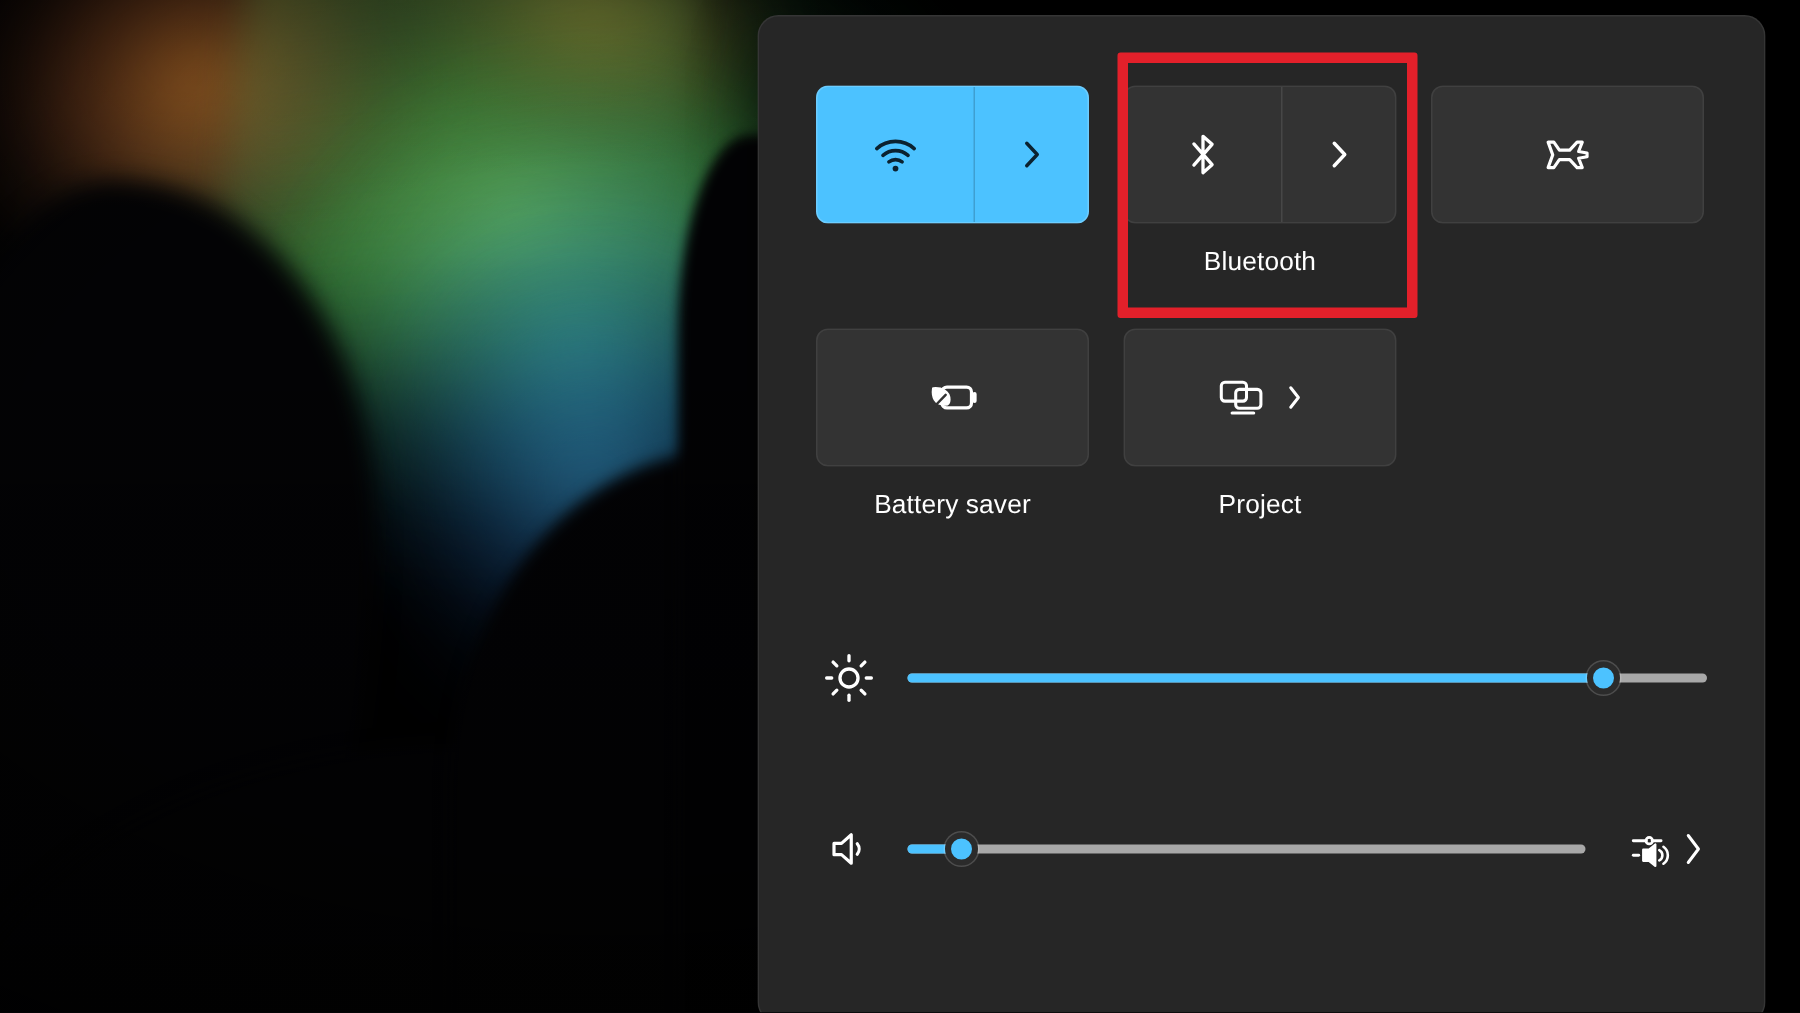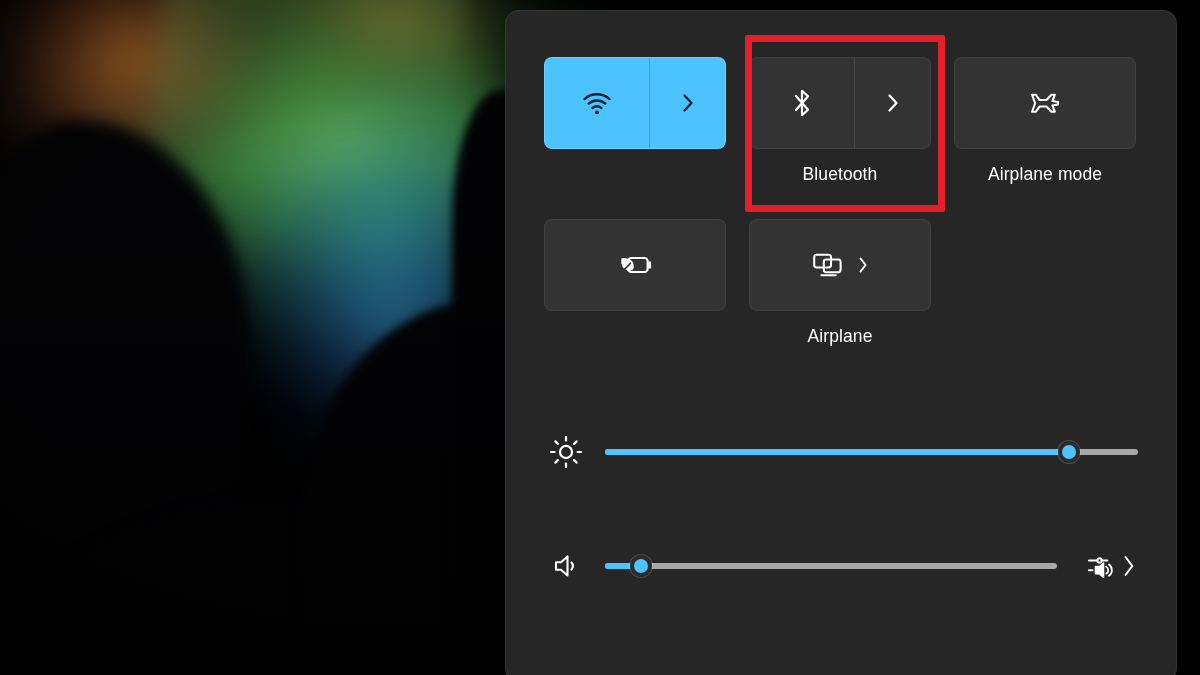--- a/index.html
+++ b/index.html
@@ -338,52 +338,52 @@
       </div>
 
       <div class="tile-cell">
         <div class="tile single">
           <svg class="icn" width="36" height="32" viewBox="0 0 28 26">
             <path d="M3.5 6.3 L6.6 6.3 L9.6 10.6 L15.2 10.6 L19.2 6.3 L22 6.3 L20 11.4
                      L24.6 12.2 L24.6 14.2 L20 15 L22 20.1 L19.2 20.1 L15.2 15.8
                      L9.6 15.8 L6.6 20.1 L3.5 20.1 L6 13.2 Z" class="icn-light" stroke-width="1.7" stroke-linejoin="round" stroke-linecap="round"></path>
           </svg>
         </div>
-        <div class="tile-label">Airplane mode</div>
       </div>
 
       <div class="row-gap"></div>
       <div class="row-gap"></div>
       <div class="row-gap"></div>
 
       <div class="tile-cell">
         <div class="tile single">
           <svg class="icn" width="38" height="28" viewBox="0 0 30 22">
             <rect x="9.5" y="5.5" width="15.5" height="11" rx="2.6" class="icn-light" stroke-width="1.7"></rect>
             <path d="M26.6 9.2 L26.6 12.8" class="icn-light" stroke-width="2.2" stroke-linecap="round"></path>
             <path d="M11.5 14.8 C5.4 14.8 4.2 10.4 4.8 6.2 C9.2 5.8 13.4 7.4 13.4 12.2
                      C13.4 13.6 12.7 14.8 11.5 14.8 Z" fill="#ffffff" stroke="#ffffff" stroke-width="1.2" stroke-linejoin="round"></path>
             <path d="M5.6 15.6 L11.4 9.6" stroke="#333333" stroke-width="1.3" stroke-linecap="round" fill="none"></path>
           </svg>
         </div>
+        <div class="tile-label">Battery saver</div>
       </div>
 
 
       <div class="tile-cell">
         <div class="tile single">
           <svg class="icn" width="36" height="30" viewBox="0 0 30 24">
             <rect x="3.5" y="3.5" width="14" height="10.5" rx="2" class="icn-light" stroke-width="1.7"></rect>
             <rect x="11.5" y="7.5" width="14" height="10.5" rx="2" fill="#333333" class="icn-light" stroke-width="1.7"></rect>
             <path d="M9.5 20.6 L21.5 20.6" class="icn-light" stroke-width="1.7" stroke-linecap="round"></path>
           </svg>
           <svg class="icn" width="14" height="22" viewBox="0 0 14 22">
             <path d="M4.5 4.5 L9.6 11 L4.5 17.5" class="icn-light" stroke-width="2" stroke-linecap="round" stroke-linejoin="round"></path>
           </svg>
         </div>
-        <div class="tile-label">Airplane</div>
+        <div class="tile-label">Project</div>
       </div>
 
     </div>
 
     <div class="slider-row" id="brightness-row">
       <div class="slider-icon">
         <svg class="icn" width="34" height="34" viewBox="0 0 26 26">
           <circle cx="13" cy="13" r="4.6" class="icn-light" stroke-width="1.7"></circle>
           <g class="icn-light" stroke-width="1.7" stroke-linecap="round">
             <path d="M13 1.6 L13 4.2"></path>

